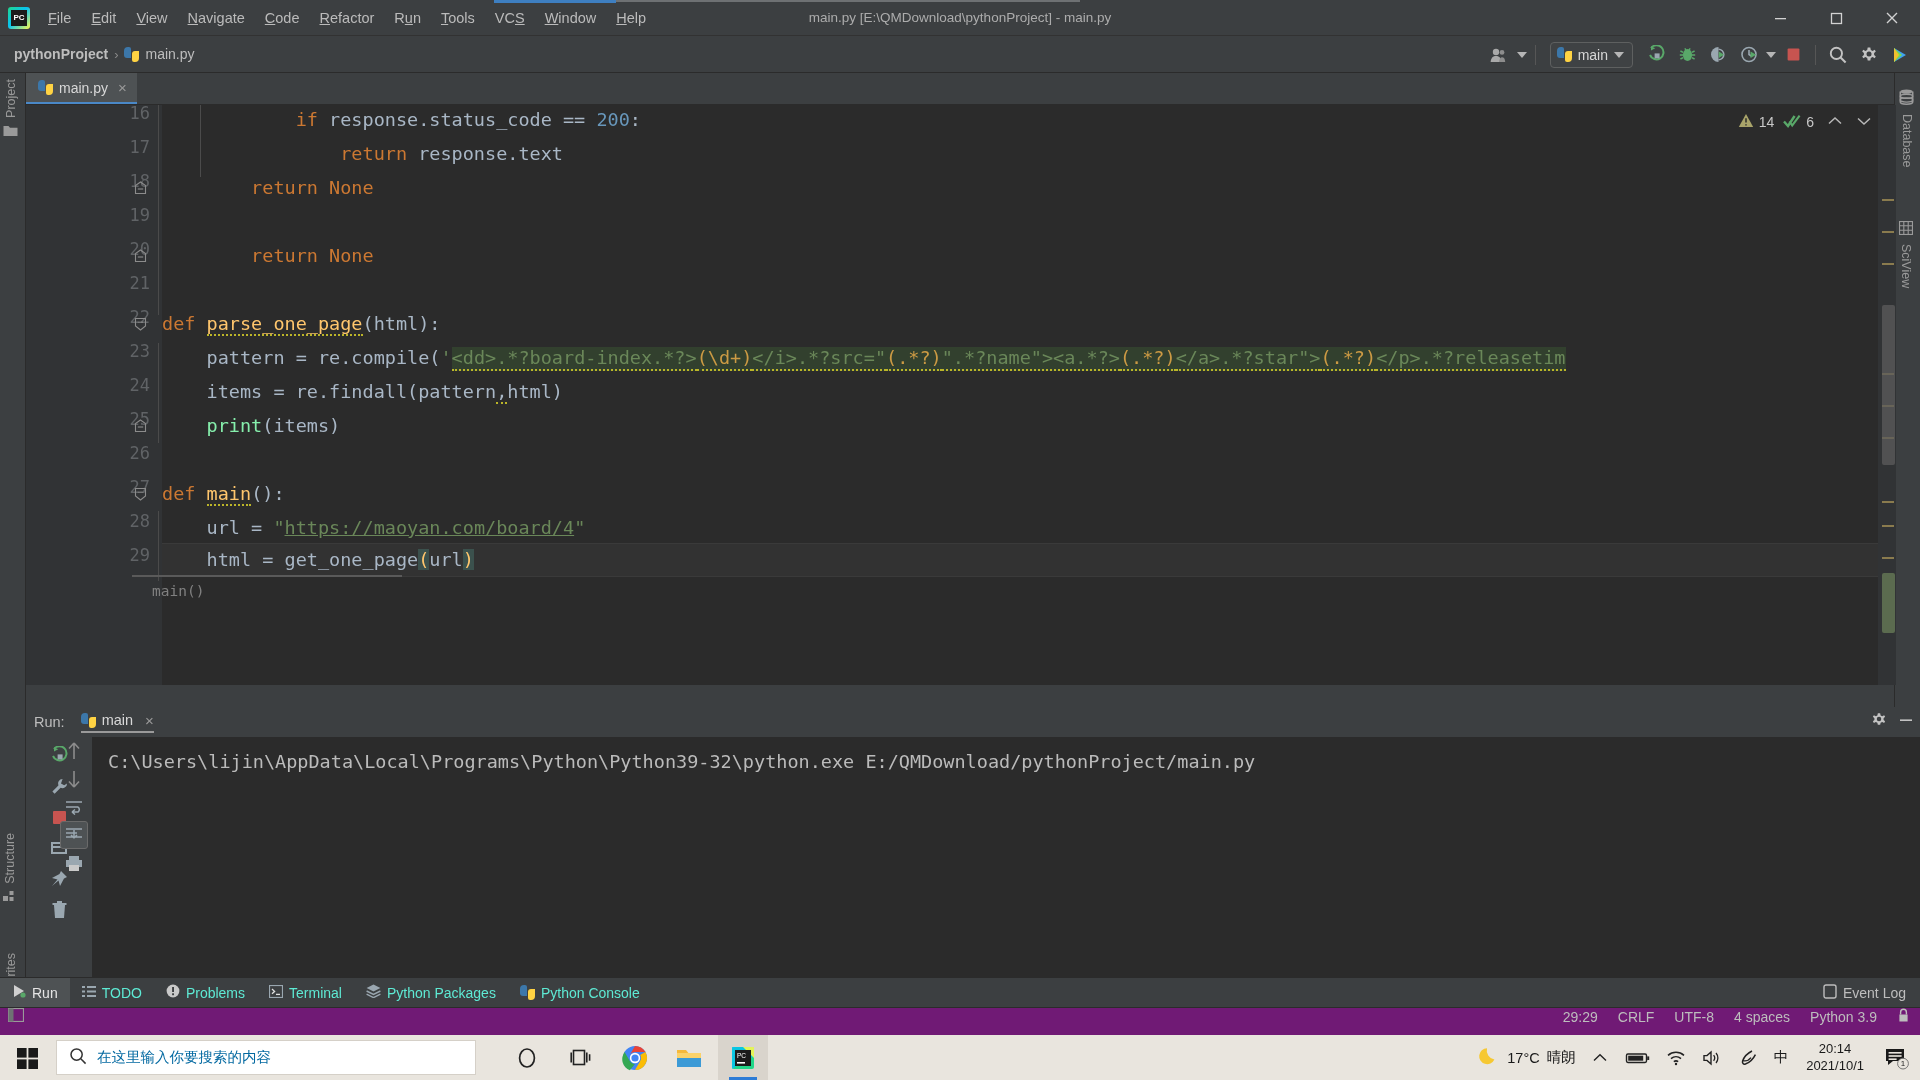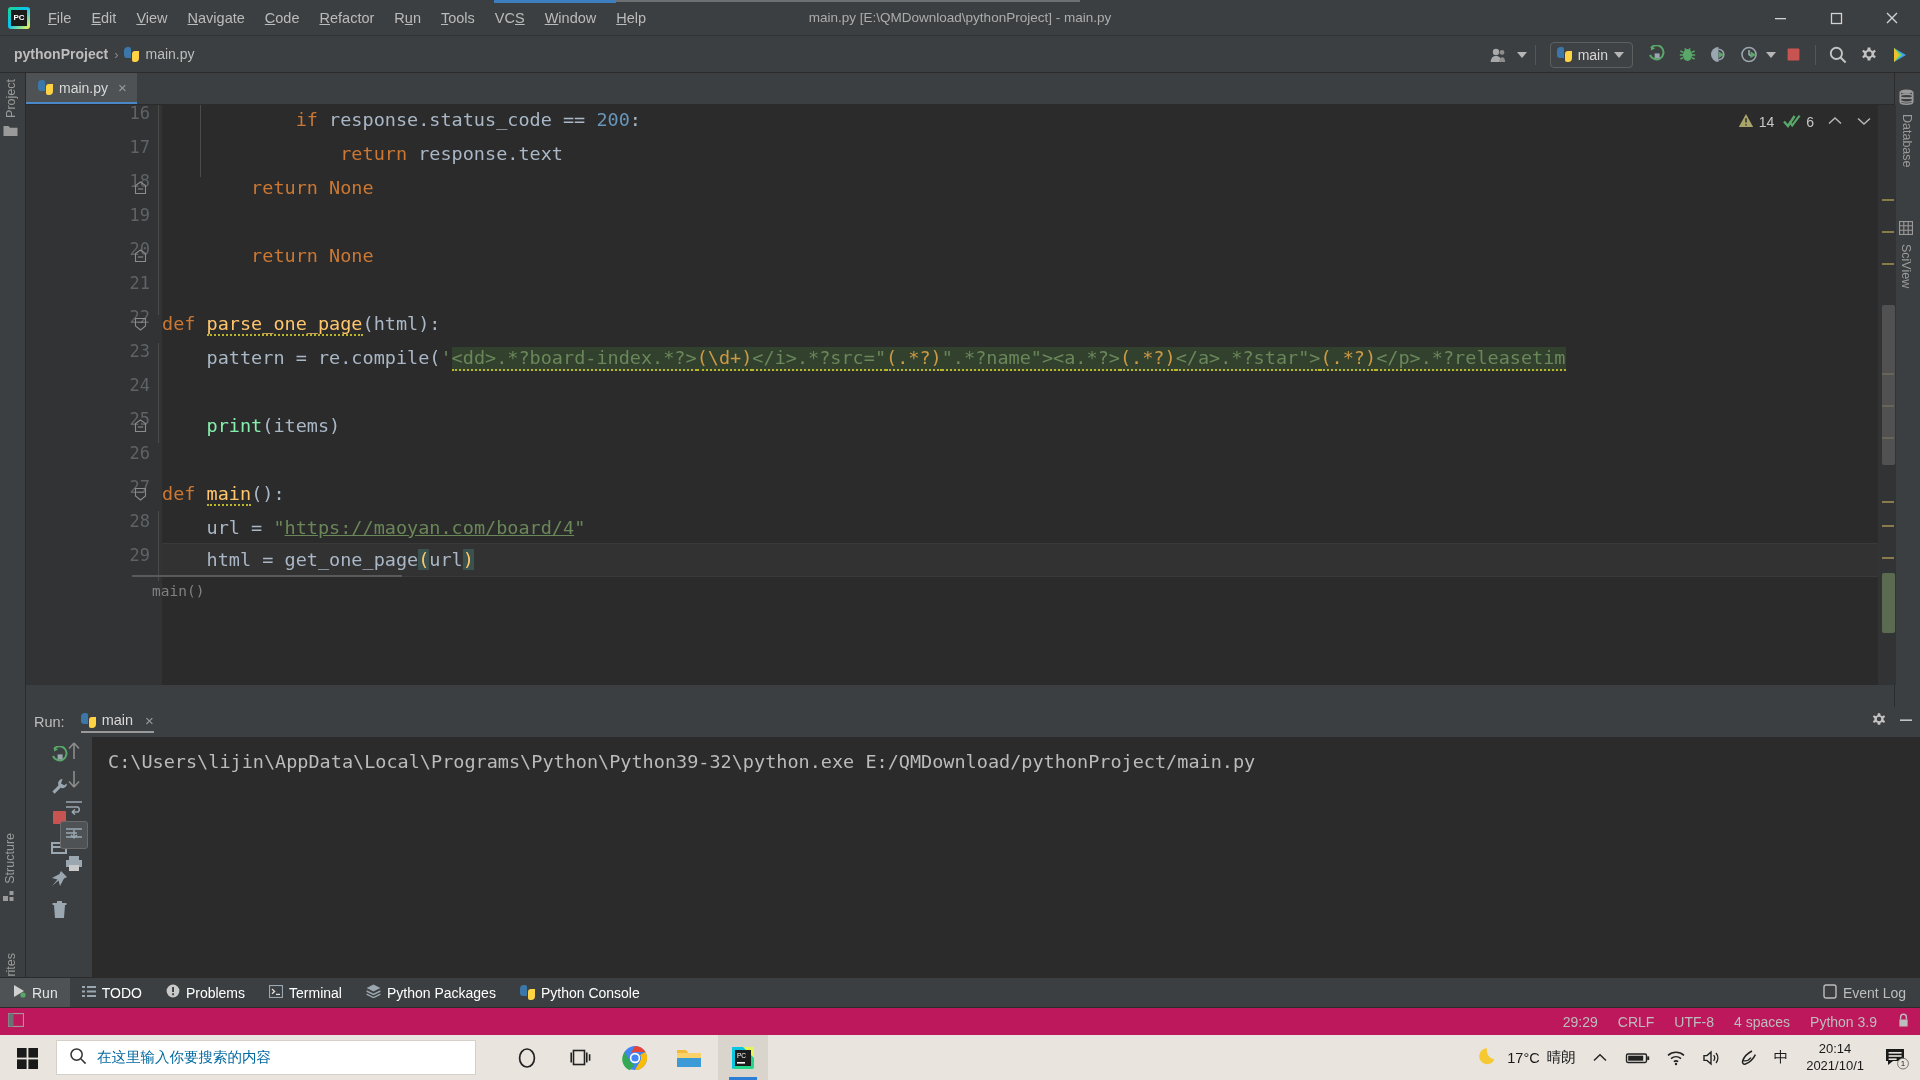--- a/index.html
+++ b/index.html
@@ -215,29 +215,29 @@
   }
   .runpanel-icons { position: absolute; right: 6px; top: 4px; display: flex; gap: 10px; align-items: center; }
 
   
   .toolsbar {
     position: absolute; left: 0; top: 977px; width: 1920px; height: 30px;
     background: #3c3f41; display: flex; align-items: center; border-top: 1px solid #2b2b2b;
   }
   .tool-tab {
     display: flex; align-items: center; gap: 6px; height: 30px; padding: 0 12px;
-    color: #ffffff; font-size: 14px;
+    color: #5eead4; font-size: 14px;
   }
   .tool-tab.active { background: #4e5254; color: #e4e4e4; }
   .evlog { position: absolute; right: 14px; display: flex; align-items: center; gap: 6px; color: #bdbdbd; font-size: 14px; }
 
   
   .statusbar {
     position: absolute; left: 0; top: 1007px; width: 1920px; height: 28px;
-    background: #be185d; display: flex; align-items: center;
+    background: #701a75; display: flex; 
     border-top: 1px solid #2b2b2b;
   }
   .status-right {
     position: absolute; right: 10px; display: flex; align-items: center; gap: 20px;
     color: #bdbdbd; font-size: 14px;
   }
 
   
   .taskbar {
     position: absolute; left: 0; top: 1035px; width: 1920px; height: 45px;
@@ -511,20 +511,21 @@
       <div class="current-line" style="top:438px;"></div>
       <div class="caretline-under" style="left:-30px; top:470px; width:270px;"></div>
 
       <div class="code-line" style="top:-2px;"><span>            </span><span class="k">if</span> response.status_code == <span class="num">200</span>:</div>
       <div class="code-line" style="top:32px;"><span>                </span><span class="k">return</span> response.text</div>
       <div class="code-line" style="top:66px;"><span>        </span><span class="k">return</span> <span class="k">None</span></div>
       <div class="code-line" style="top:134px;"><span>        </span><span class="k">return</span> <span class="k">None</span></div>
       <div class="code-line" style="top:168px;"></div>
       <div class="code-line" style="top:202px;"><span class="k">def</span> <span class="fn sqwave-o">parse_one_page</span>(html):</div>
       <div class="code-line" style="top:236px;"><span>    </span>pattern = re.compile(<span class="str">'</span><span class="rx-lit sqwave">&lt;dd&gt;.*?board-index.*?&gt;</span><span class="rx-grp sqwave">(\d+)</span><span class="rx-lit sqwave">&lt;/i&gt;.*?src="</span><span class="rx-grp sqwave">(.*?)</span><span class="rx-lit sqwave">".*?name"&gt;&lt;a.*?&gt;</span><span class="rx-grp sqwave">(.*?)</span><span class="rx-lit sqwave">&lt;/a&gt;.*?star"&gt;</span><span class="rx-grp sqwave">(.*?)</span><span class="rx-lit sqwave">&lt;/p&gt;.*?releasetim</span></div>
+      <div class="code-line" style="top:270px;"><span>    </span>items = re.findall(pattern<span class="sqwave-o">,</span>html)</div>
       <div class="code-line" style="top:304px;"><span>    </span><span class="pyfn">print</span>(items)</div>
       <div class="code-line" style="top:338px;"></div>
       <div class="code-line" style="top:372px;"><span class="k">def</span> <span class="fn sqwave-o">main</span>():</div>
       <div class="code-line" style="top:406px;"><span>    </span>url = <span class="str">"</span><span class="url">https://maoyan.com/board/4</span><span class="str">"</span></div>
       <div class="code-line" style="top:438px;"><span>    </span>html = get_one_page<span class="fn sel-brace">(</span>url<span class="fn sel-brace">)</span></div>
 
       <div class="inline-hint" style="left:-10px; top:478px;">main()</div>
 
       <div class="marker-bar">
         <div class="mk" style="top:94px;"></div>

